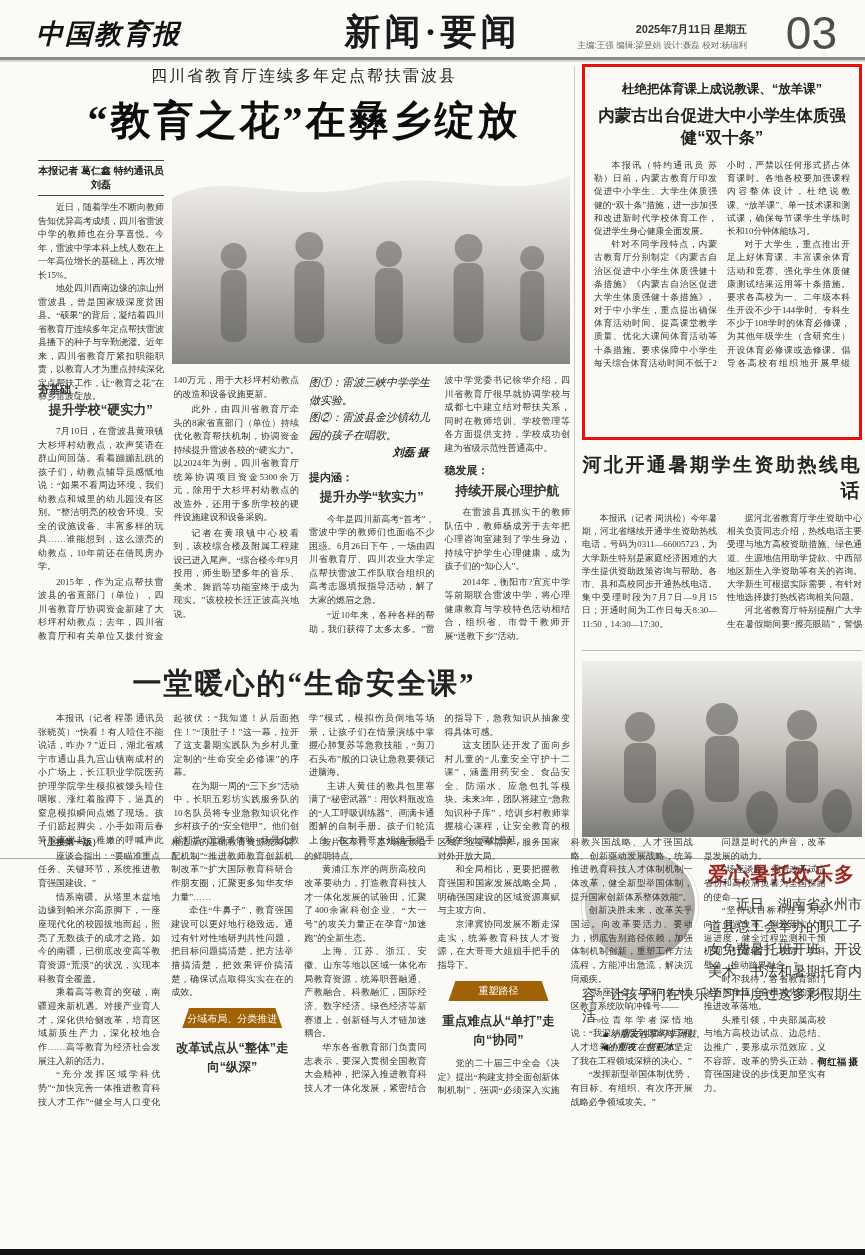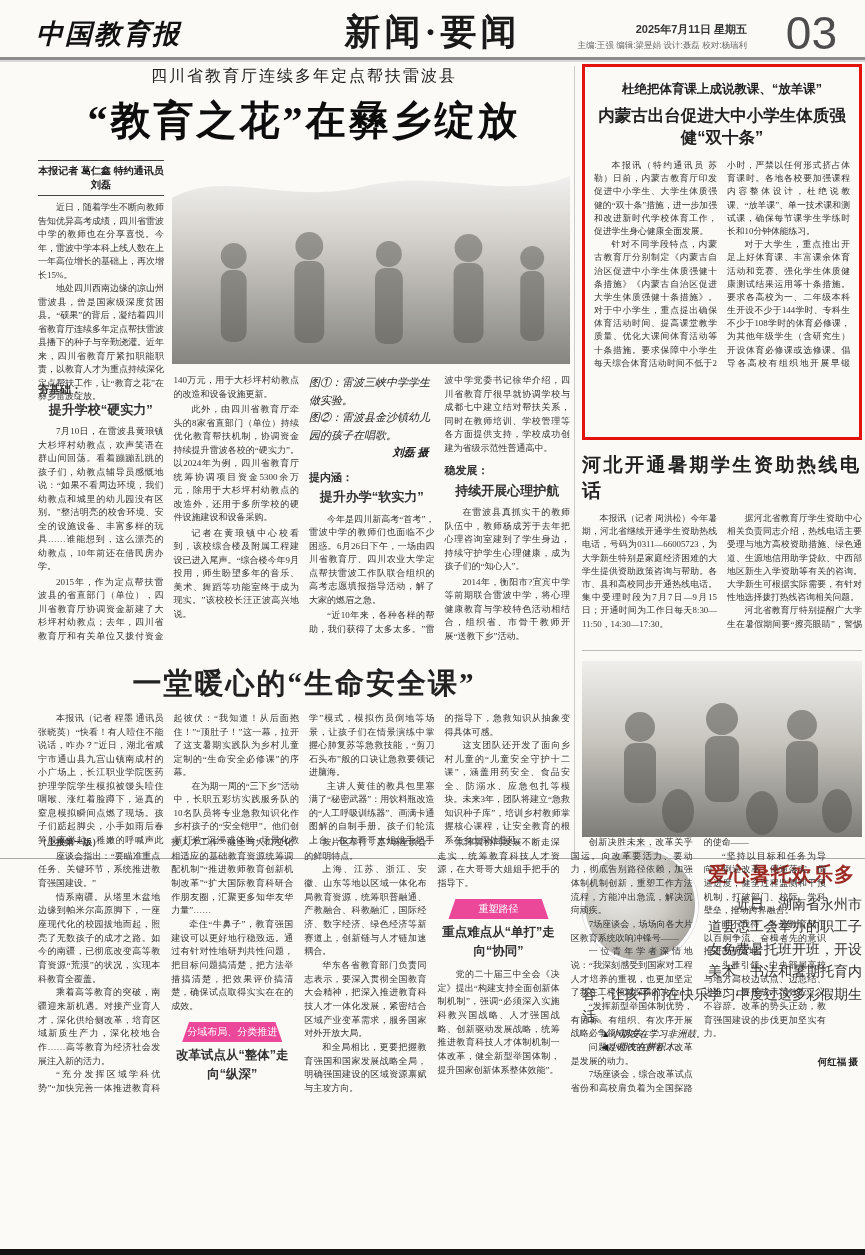--- a/index.html
+++ b/index.html
@@ -49,37 +49,37 @@
   .bottom-bar { position:absolute; left:0; bottom:0; width:865px; height:6px; background:#141414; }
 
   
   .right-col { position:absolute; left:582px; top:64px; width:280px; }
   .red-box { border:3px solid #e3120b; padding:14px 9px 10px; height:376px; overflow:hidden; }
   .red-kicker { text-align:center; font-weight:bold; font-size:12.5px; font-family:"Liberation Sans",sans-serif; }
   .red-title { text-align:center; font-weight:bold; font-size:16.5px; margin:7px 0 10px; font-family:"Liberation Sans",sans-serif; }
   .cols2 { column-count:2; column-gap:10px; font-size:8.8px; line-height:1.5; color:#333; }
   .red-box .cols2 { height:216px; overflow:hidden; }
   .hebei { margin-top:12px; }
-  .hebei-title { text-align:left; font-weight:bold; font-size:19px; letter-spacing:2.5px; margin-bottom:8px; font-family:"Liberation Sans",sans-serif; }
+  .hebei-title { text-align:right; font-weight:bold; font-size:19px; letter-spacing:2.5px; margin-bottom:8px; font-family:"Liberation Sans",sans-serif; }
   .hebei .cols2 { height:128px; overflow:hidden; }
   .right-rule { height:1px; background:#bbb; margin:10px 0; }
   .photo-wide { height:176px; }
   .photo-wide svg { display:block; width:100%; height:100%; }
   .photo-story { position:relative; margin-top:24px; min-height:130px; }
   .circle-photo { float:left; width:116px; height:116px; border-radius:50%; margin:-14px 10px 2px 0; background:radial-gradient(circle at 35% 35%, #f0efec 0%, #cfccc6 45%, #8e8b85 100%); border:3px solid #fff; box-shadow:0 0 0 1px #ddd; }
   .story-title { font-size:20px; font-weight:bold; color:#9d2a23; letter-spacing:1px; margin-bottom:6px; font-family:"Liberation Sans",sans-serif; }
   .story-text { font-size:14px; line-height:1.6; color:#333; }
   .story-cap { font-size:9.5px; font-style:italic; text-indent:2em; }
   .story-credit { font-size:9.5px; font-weight:bold; text-align:right; padding-right:4px; margin-top:2px; }
 
   
   .bottom-sec { position:absolute; left:38px; top:836px; width:788px; height:376px; overflow:hidden; }
   .bottom-cols { column-count:6; column-gap:11px; font-size:9px; line-height:1.52; color:#333; height:376px; }
   .cont-note { font-weight:bold; text-indent:0; font-family:"Liberation Sans",sans-serif; }
-  .badge { display:block; width:82%; margin:8px auto 4px; background:#ec4899; color:#fff; text-align:center; font-size:10px; padding:2.5px 0; clip-path:polygon(7% 0,93% 0,100% 100%,0 100%); font-family:"Liberation Sans",sans-serif; }
+  .badge { display:block; width:82%; margin:8px auto 11px; background:#a16207; color:#fff; text-align:center; font-size:10px; padding:2.5px 0; clip-path:polygon(7% 0,93% 0,100% 100%,0 100%); font-family:"Liberation Sans",sans-serif; }
   .badge-sub { font-weight:bold; font-size:12.5px; text-align:center; margin:3px 0 7px; font-family:"Liberation Sans",sans-serif; }
 </style>
 </head>
 <body>
 
 <div class="page">
 
   <header class="masthead">
     <div class="logo">中国教育报</div>
     <div class="section-title">新闻·要闻</div>
@@ -233,20 +233,21 @@
           <p>座谈会指出：“要瞄准重点任务、关键环节，系统推进教育强国建设。”</p>
           <p>情系南疆。从塔里木盆地边缘到帕米尔高原脚下，一座座现代化的校园拔地而起，照亮了无数孩子的成才之路。如今的南疆，已彻底改变高等教育资源“荒漠”的状况，实现本科教育全覆盖。</p>
           <p>乘着高等教育的突破，南疆迎来新机遇。对接产业育人才，深化供给侧改革，培育区域新质生产力，深化校地合作……高等教育为经济社会发展注入新的活力。</p>
           <p>“充分发挥区域学科优势”“加快完善一体推进教育科技人才工作”“健全与人口变化相适应的基础教育资源统筹调配机制”“推进教师教育创新机制改革”“扩大国际教育科研合作朋友圈，汇聚更多知华友华力量”……</p>
           <p>牵住“牛鼻子”，教育强国建设可以更好地行稳致远。通过有针对性地研判共性问题，把目标问题搞清楚，把方法举措搞清楚，把效果评价搞清楚，确保试点取得实实在在的成效。</p>
         </div>
       <span class="badge">分域布局、分类推进</span>
       <div class="badge-sub">改革试点从“整体”走向“纵深”</div>
       <div>
           <p>按片区举行，是7场座谈会的鲜明特点。</p>
+          <p>黄浦江东岸的两所高校向改革要动力，打造教育科技人才一体化发展的试验田，汇聚了400余家科创企业、“大一号”的攻关力量正在孕育“加速跑”的全新生态。</p>
           <p>上海、江苏、浙江、安徽、山东等地以区域一体化布局教育资源，统筹职普融通、产教融合、科教融汇，国际经济、数字经济、绿色经济等新赛道上，创新链与人才链加速耦合。</p>
           <p>华东各省教育部门负责同志表示，要深入贯彻全国教育大会精神，把深入推进教育科技人才一体化发展，紧密结合区域产业变革需求，服务国家对外开放大局。</p>
           <p>和全局相比，更要把握教育强国和国家发展战略全局，明确强国建设的区域资源禀赋与主攻方向。</p>
           <p>京津冀协同发展不断走深走实，统筹教育科技人才资源，在大哥哥大姐姐手把手的指导下。</p>
         </div>
       <span class="badge">重塑路径</span>
       <div class="badge-sub">重点难点从“单打”走向“协同”</div>
       <div>
           <p>党的二十届三中全会《决定》提出“构建支持全面创新体制机制”，强调“必须深入实施科教兴国战略、人才强国战略、创新驱动发展战略，统筹推进教育科技人才体制机制一体改革，健全新型举国体制，提升国家创新体系整体效能”。</p>
           <p>创新决胜未来，改革关乎国运。向改革要活力、要动力，彻底告别路径依赖，加强体制机制创新，重塑工作方法流程，方能冲出急流，解决沉疴顽疾。</p>

